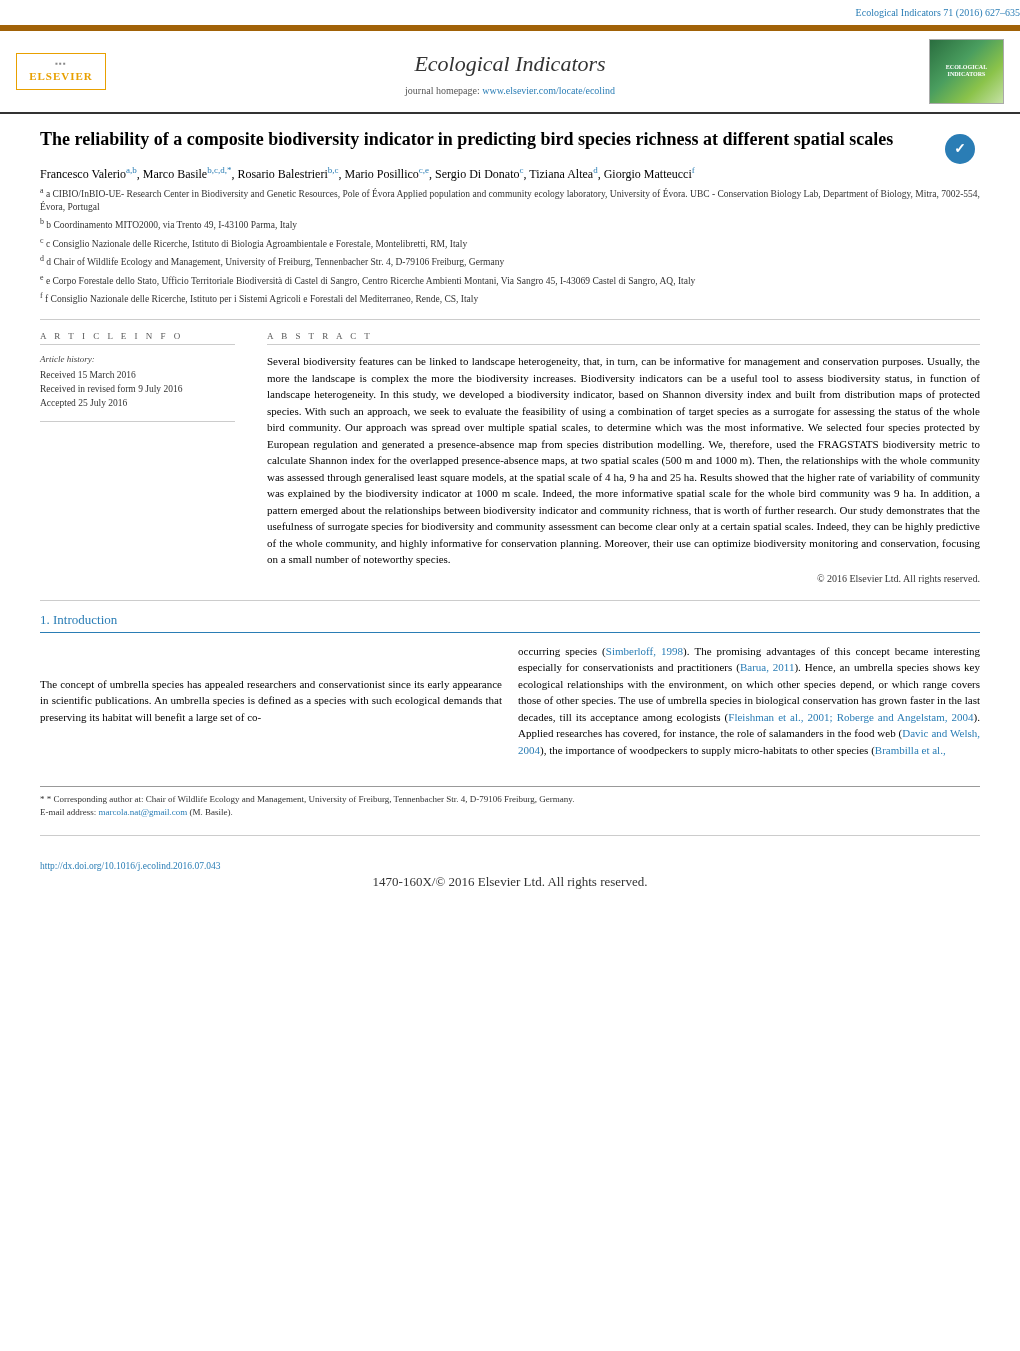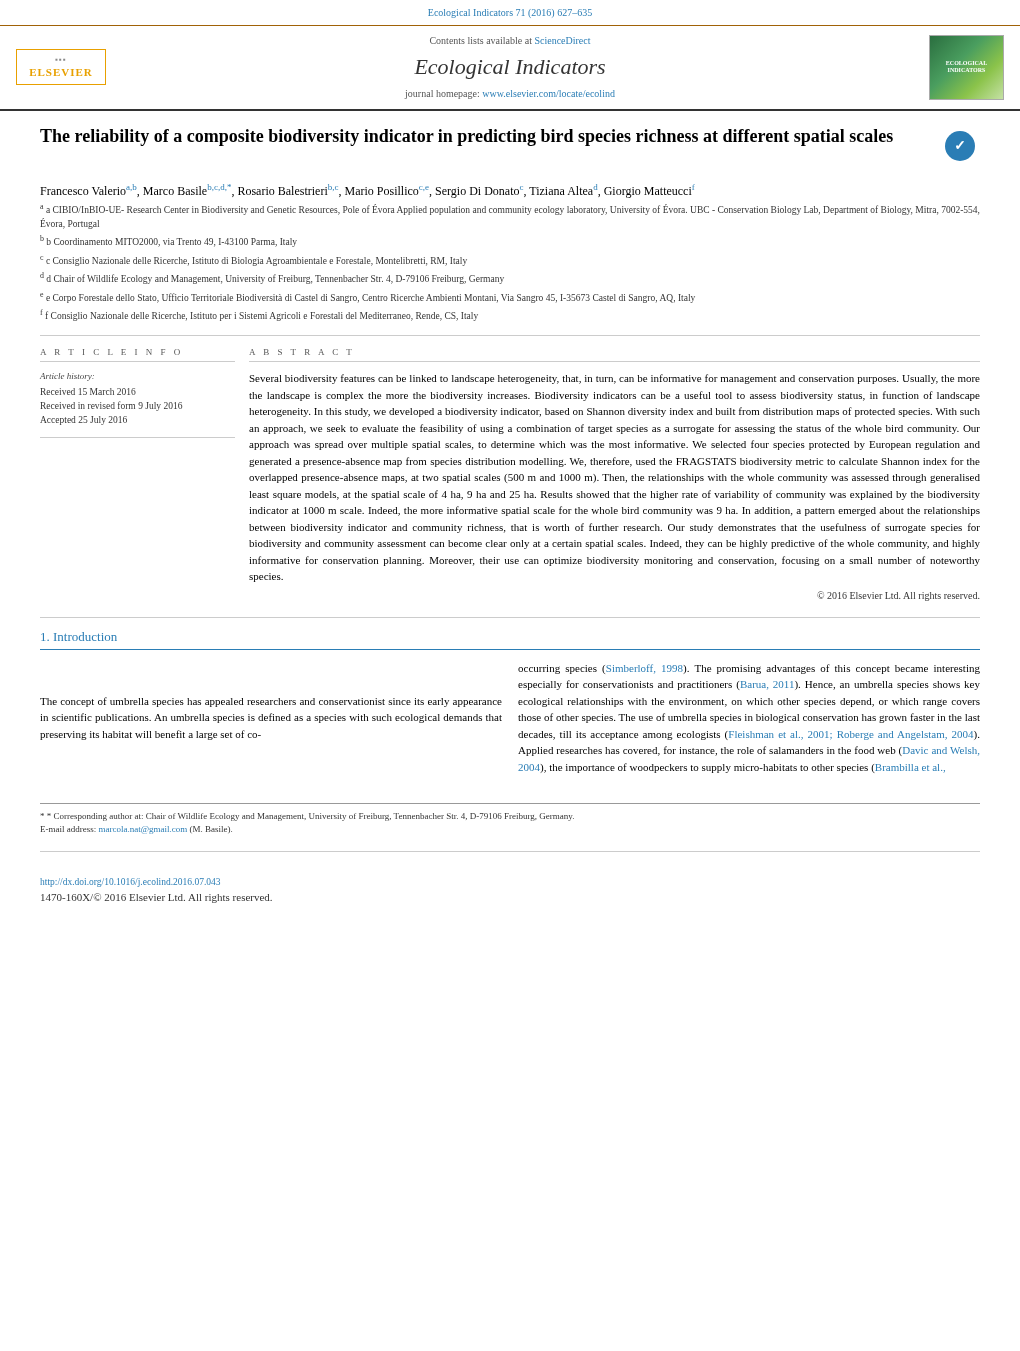--- a/index.html
+++ b/index.html
@@ -8,23 +8,23 @@
       background: #fff;
       color: #000;
       width: 1020px;
       min-height: 1351px;
       font-size: 12px;
       line-height: 1.4;
     }
 
     
     .header-bar {
-      border-bottom: 1px solid #a16207;
+      border-bottom: 6px solid #a16207;
       padding: 4px 0;
-      text-align: center;
+      text-align: right;
     }
     .header-bar .journal-ref {
       color: #2a7db5;
       font-size: 10px;
     }
 
     .header-section {
       display: flex;
       align-items: center;
       padding: 8px 16px;
@@ -104,21 +104,21 @@
 
     
     .main-content {
       padding: 14px 40px;
     }
 
     
     .article-title-section {
       display: flex;
       align-items: flex-start;
-      margin-bottom: 20px;
+      margin-bottom: 0;
     }
     .article-title-text {
       flex: 1;
     }
     .article-title {
       font-size: 18px;
       font-weight: bold;
       color: #000;
       line-height: 1.3;
       margin-bottom: 8px;
@@ -173,21 +173,21 @@
     
     .divider {
       border: none;
       border-top: 1px solid #ccc;
       margin: 10px 0;
     }
 
     
     .two-column {
       display: flex;
-      gap: 14px;
+      gap: 32px;
       margin-bottom: 14px;
     }
     .article-info-col {
       width: 195px;
       flex-shrink: 0;
     }
     .abstract-col {
       flex: 1;
     }
 
@@ -285,45 +285,42 @@
     .page-footer {
       margin-top: 16px;
       padding-top: 24px;
       border-top: 1px solid #ccc;
     }
     .footer-doi {
       font-size: 9.5px;
       color: #2a7db5;
     }
     .footer-issn {
-      font-size: 11px;
-      color: #333;
+      font-size: 13px;
+      color: #333;
+      text-align: center;
     }
 
     .cite-link { color: #2a7db5; }
   </style>
 </head>
 <body>
 
 <div class="header-bar">
   <span class="journal-ref">Ecological Indicators 71 (2016) 627–635</span>
 </div>
 
 <div class="header-section">
   <div class="header-logo">
     <div class="elsevier-logo-box">
       <div style="font-size:8px;color:#888;letter-spacing:1px;text-align:center;">▪▪▪</div>
       <div class="elsevier-logo-text">ELSEVIER</div>
     </div>
   </div>
   <div class="header-center">
-    <div style="font-size:10px;color:#555;">
-      <span>Contents lists available at</span>
-      <a class="sciencedirect-link">ScienceDirect</a>
-    </div>
     <div class="journal-title">Ecological Indicators</div>
     <div class="journal-homepage">
       <span>journal homepage:</span>
       <a style="color:#2a7db5;">www.elsevier.com/locate/ecolind</a>
     </div>
   </div>
   <div class="header-thumb">
     <div class="thumb-img">
       <div class="thumb-img-inner">
         <div class="thumb-label">ECOLOGICAL<br>INDICATORS</div>
@@ -351,21 +348,21 @@
     Sergio Di Donato<span class="author-sup">c</span>,
     Tiziana Altea<span class="author-sup">d</span>,
     Giorgio Matteucci<span class="author-sup">f</span>
   </div>
 
   <div class="affiliations">
     <div class="affil-line"><sup>a</sup> <span>a CIBIO/InBIO-UE- Research Center in Biodiversity and Genetic Resources, Pole of Évora Applied population and community ecology laboratory, University of Évora. UBC - Conservation Biology Lab, Department of Biology, Mitra, 7002-554, Évora, Portugal</span></div>
     <div class="affil-line"><sup>b</sup> <span>b Coordinamento MITO2000, via Trento 49, I-43100 Parma, Italy</span></div>
     <div class="affil-line"><sup>c</sup> <span>c Consiglio Nazionale delle Ricerche, Istituto di Biologia Agroambientale e Forestale, Montelibretti, RM, Italy</span></div>
     <div class="affil-line"><sup>d</sup> <span>d Chair of Wildlife Ecology and Management, University of Freiburg, Tennenbacher Str. 4, D-79106 Freiburg, Germany</span></div>
-    <div class="affil-line"><sup>e</sup> <span>e Corpo Forestale dello Stato, Ufficio Territoriale Biodiversità di Castel di Sangro, Centro Ricerche Ambienti Montani, Via Sangro 45, I-35673 Castel di Sangro, AQ, Italy</span></div>
+    <div class="affil-line"><sup>e</sup> <span>e Corpo Forestale dello Stato, Ufficio Territoriale Biodiversità di Castel di Sangro, Centro Ricerche Ambienti Montani, Via Sangro 45, I-43069 Castel di Sangro, AQ, Italy</span></div>
     <div class="affil-line"><sup>f</sup> <span>f Consiglio Nazionale delle Ricerche, Istituto per i Sistemi Agricoli e Forestali del Mediterraneo, Rende, CS, Italy</span></div>
   </div>
 
   <hr class="divider">
 
   <div class="two-column">
 
     <div class="article-info-col">
       <div class="section-label">A R T I C L E   I N F O</div>
 

